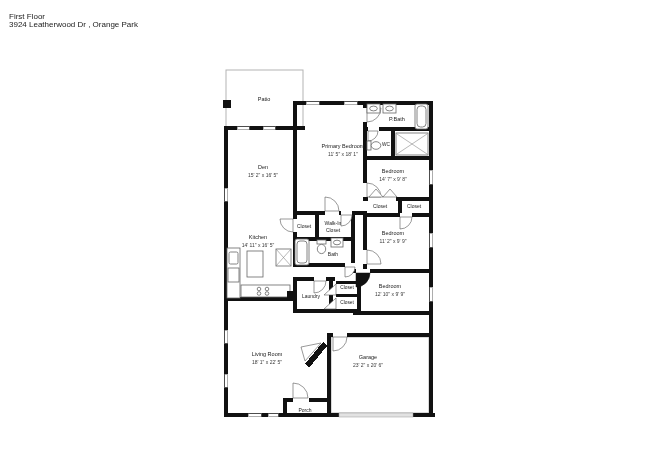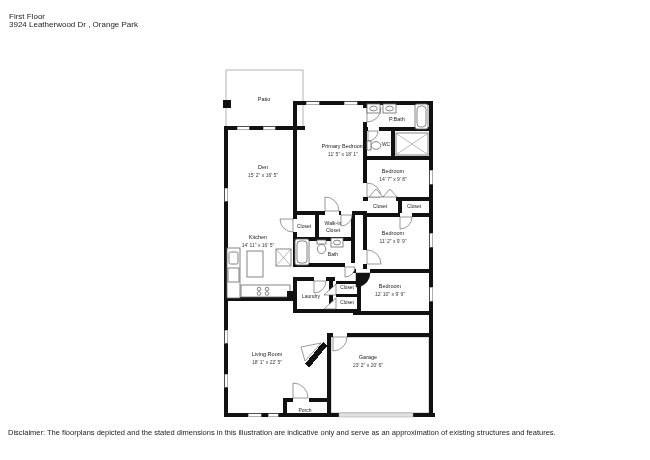--- a/index.html
+++ b/index.html
@@ -203,14 +203,13 @@
   <div class="room-label" style="left:333px;top:254px"><span class="rl-name" style="font-size:5px">Bath</span></div>
   <div class="room-label" style="left:393px;top:237px"><span class="rl-name">Bedroom</span><span class="rl-dims">11' 2" x 9' 9"</span></div>
   <div class="room-label" style="left:311px;top:296px"><span class="rl-name" style="font-size:5px">Laundry</span></div>
   <div class="room-label" style="left:347px;top:288px"><span class="rl-name" style="font-size:4.8px">Closet</span></div>
   <div class="room-label" style="left:347px;top:303px"><span class="rl-name" style="font-size:4.8px">Closet</span></div>
   <div class="room-label" style="left:390px;top:290px"><span class="rl-name">Bedroom</span><span class="rl-dims">12' 10" x 9' 9"</span></div>
   <div class="room-label" style="left:267px;top:358px"><span class="rl-name">Living Room</span><span class="rl-dims">18' 1" x 22' 5"</span></div>
   <div class="room-label" style="left:368px;top:361px"><span class="rl-name">Garage</span><span class="rl-dims">23' 2" x 20' 6"</span></div>
   <div class="room-label" style="left:305px;top:410px"><span class="rl-name" style="font-size:5px">Porch</span></div>
 
-  <div class="disc d1">Disclaimer: The floorplans depicted and the stated dimensions in this illustration are indicative only and serve as an approximation of existing structures and features.</div>
 </div>
 
 </body></html>

